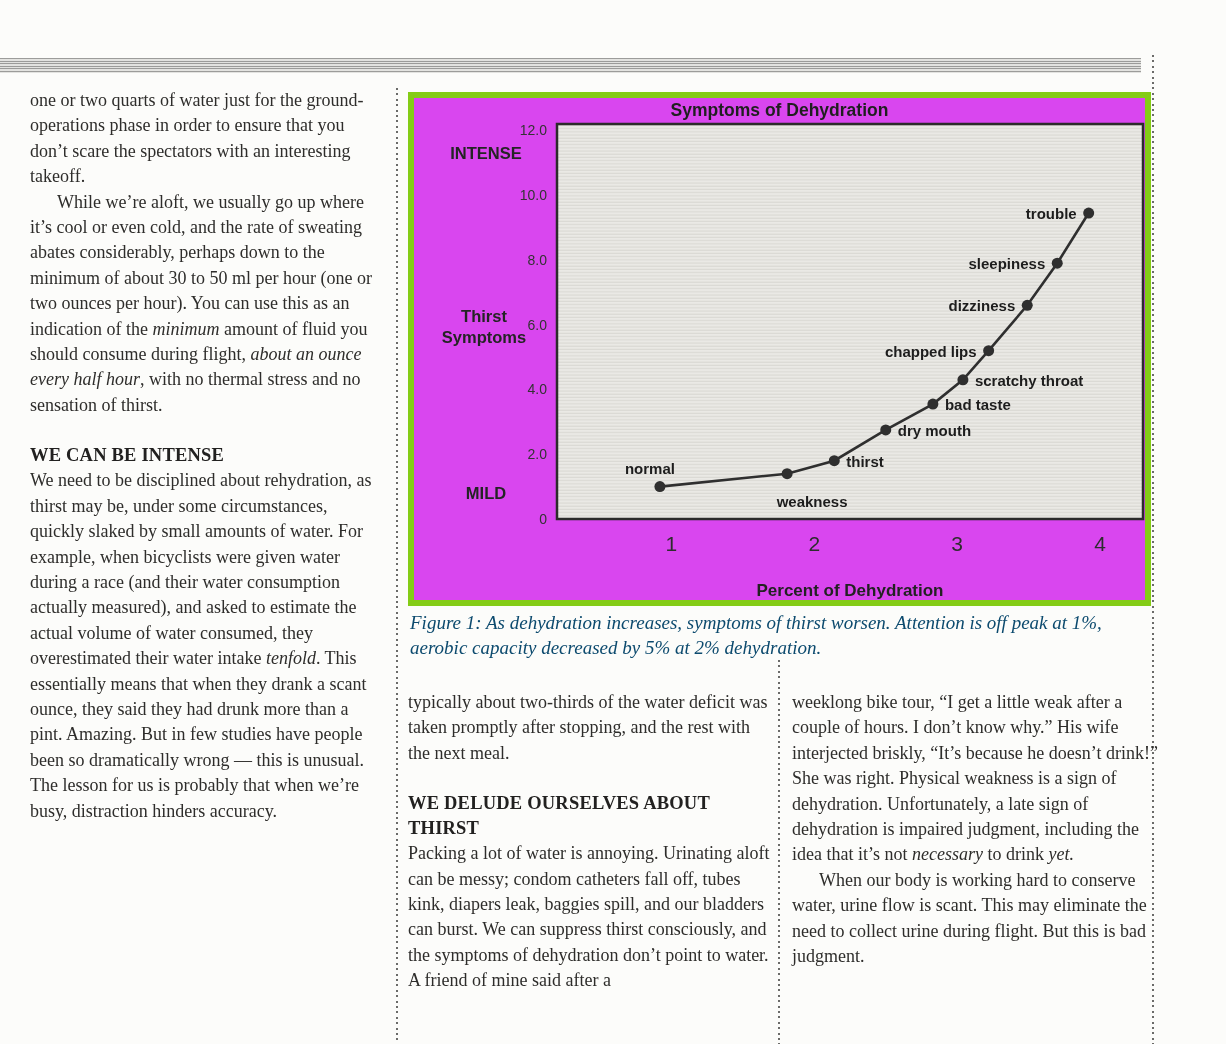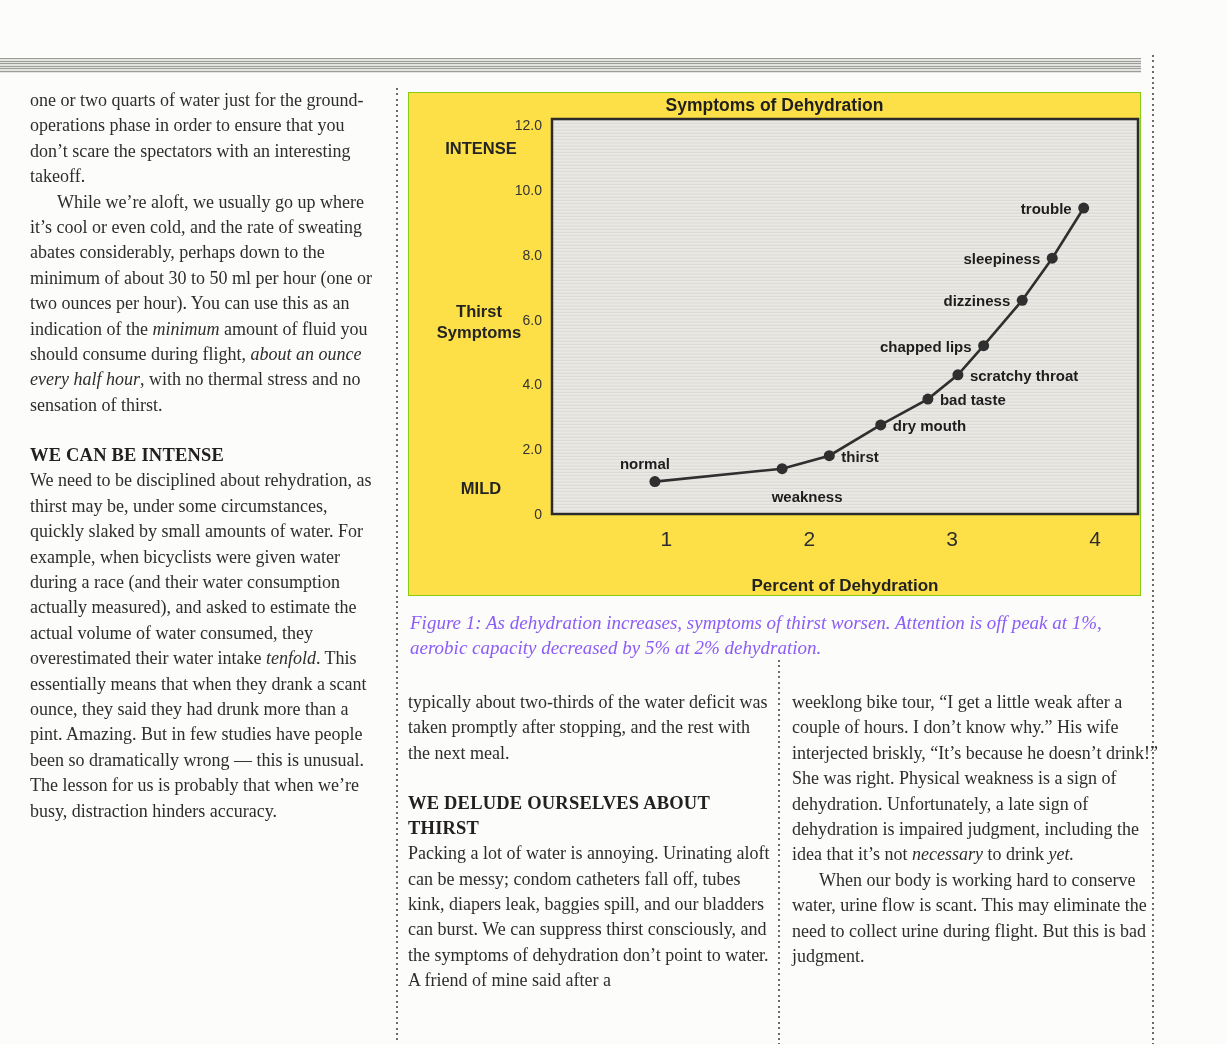--- a/index.html
+++ b/index.html
@@ -21,38 +21,38 @@
   .col-left{left:30px;top:88px;width:352px;}
   .col-mid{left:408px;top:690px;width:364px;}
   .col-right{left:792px;top:690px;width:368px;}
   .col p{margin:0;}
   .col p.indent{text-indent:27px;}
   .col h3{margin:25px 0 0 0;font-size:18.5px;line-height:25px;font-weight:bold;
           letter-spacing:.2px;color:#222120;}
 
   
   .figure-box{position:absolute;left:408px;top:92px;width:731px;height:502px;
-              border:1px solid #84cc16;background:#fde047;}
+              border:6px solid #84cc16;background:#d946ef;}
   .chart-title{position:absolute;left:0;top:2px;width:731px;text-align:center;
     font:bold 17.5px "Liberation Sans",sans-serif;color:#1f1f1f;}
   .zone-label{position:absolute;left:16px;width:112px;text-align:center;
     font:bold 16.5px "Liberation Sans",sans-serif;color:#242424;line-height:1.2;}
   .zone-top{top:38px;margin-top:8px;}
   .zone-bottom{top:386px;}
   .y-axis-title{position:absolute;left:12px;top:208px;width:116px;text-align:center;
     font:bold 16.5px "Liberation Sans",sans-serif;color:#242424;line-height:1.25;}
   .x-axis-title{position:absolute;left:143px;top:483px;width:586px;text-align:center;
     font:bold 17px "Liberation Sans",sans-serif;color:#222;}
   #plot-svg{position:absolute;left:0;top:0;}
   .ytick{font:14px "Liberation Sans",sans-serif;fill:#333;}
   .xtick{font:21px "Liberation Sans",sans-serif;fill:#2d2d2d;}
   .ptlabel{font:bold 15px "Liberation Sans",sans-serif;fill:#1d1d1d;}
 
   .figure-caption{position:absolute;left:410px;top:610px;width:726px;
-    font-style:italic;font-size:19px;line-height:25px;color:#8b5cf6;}
+    font-style:italic;font-size:19px;line-height:25px;color:#0c4a6e;}
 </style>
 </head>
 <body>
 
 <div class="page">
 
   <div class="top-band"></div>
   <div class="vsep sep-left"></div>
   <div class="vsep sep-mid"></div>
   <div class="vsep sep-right"></div>

